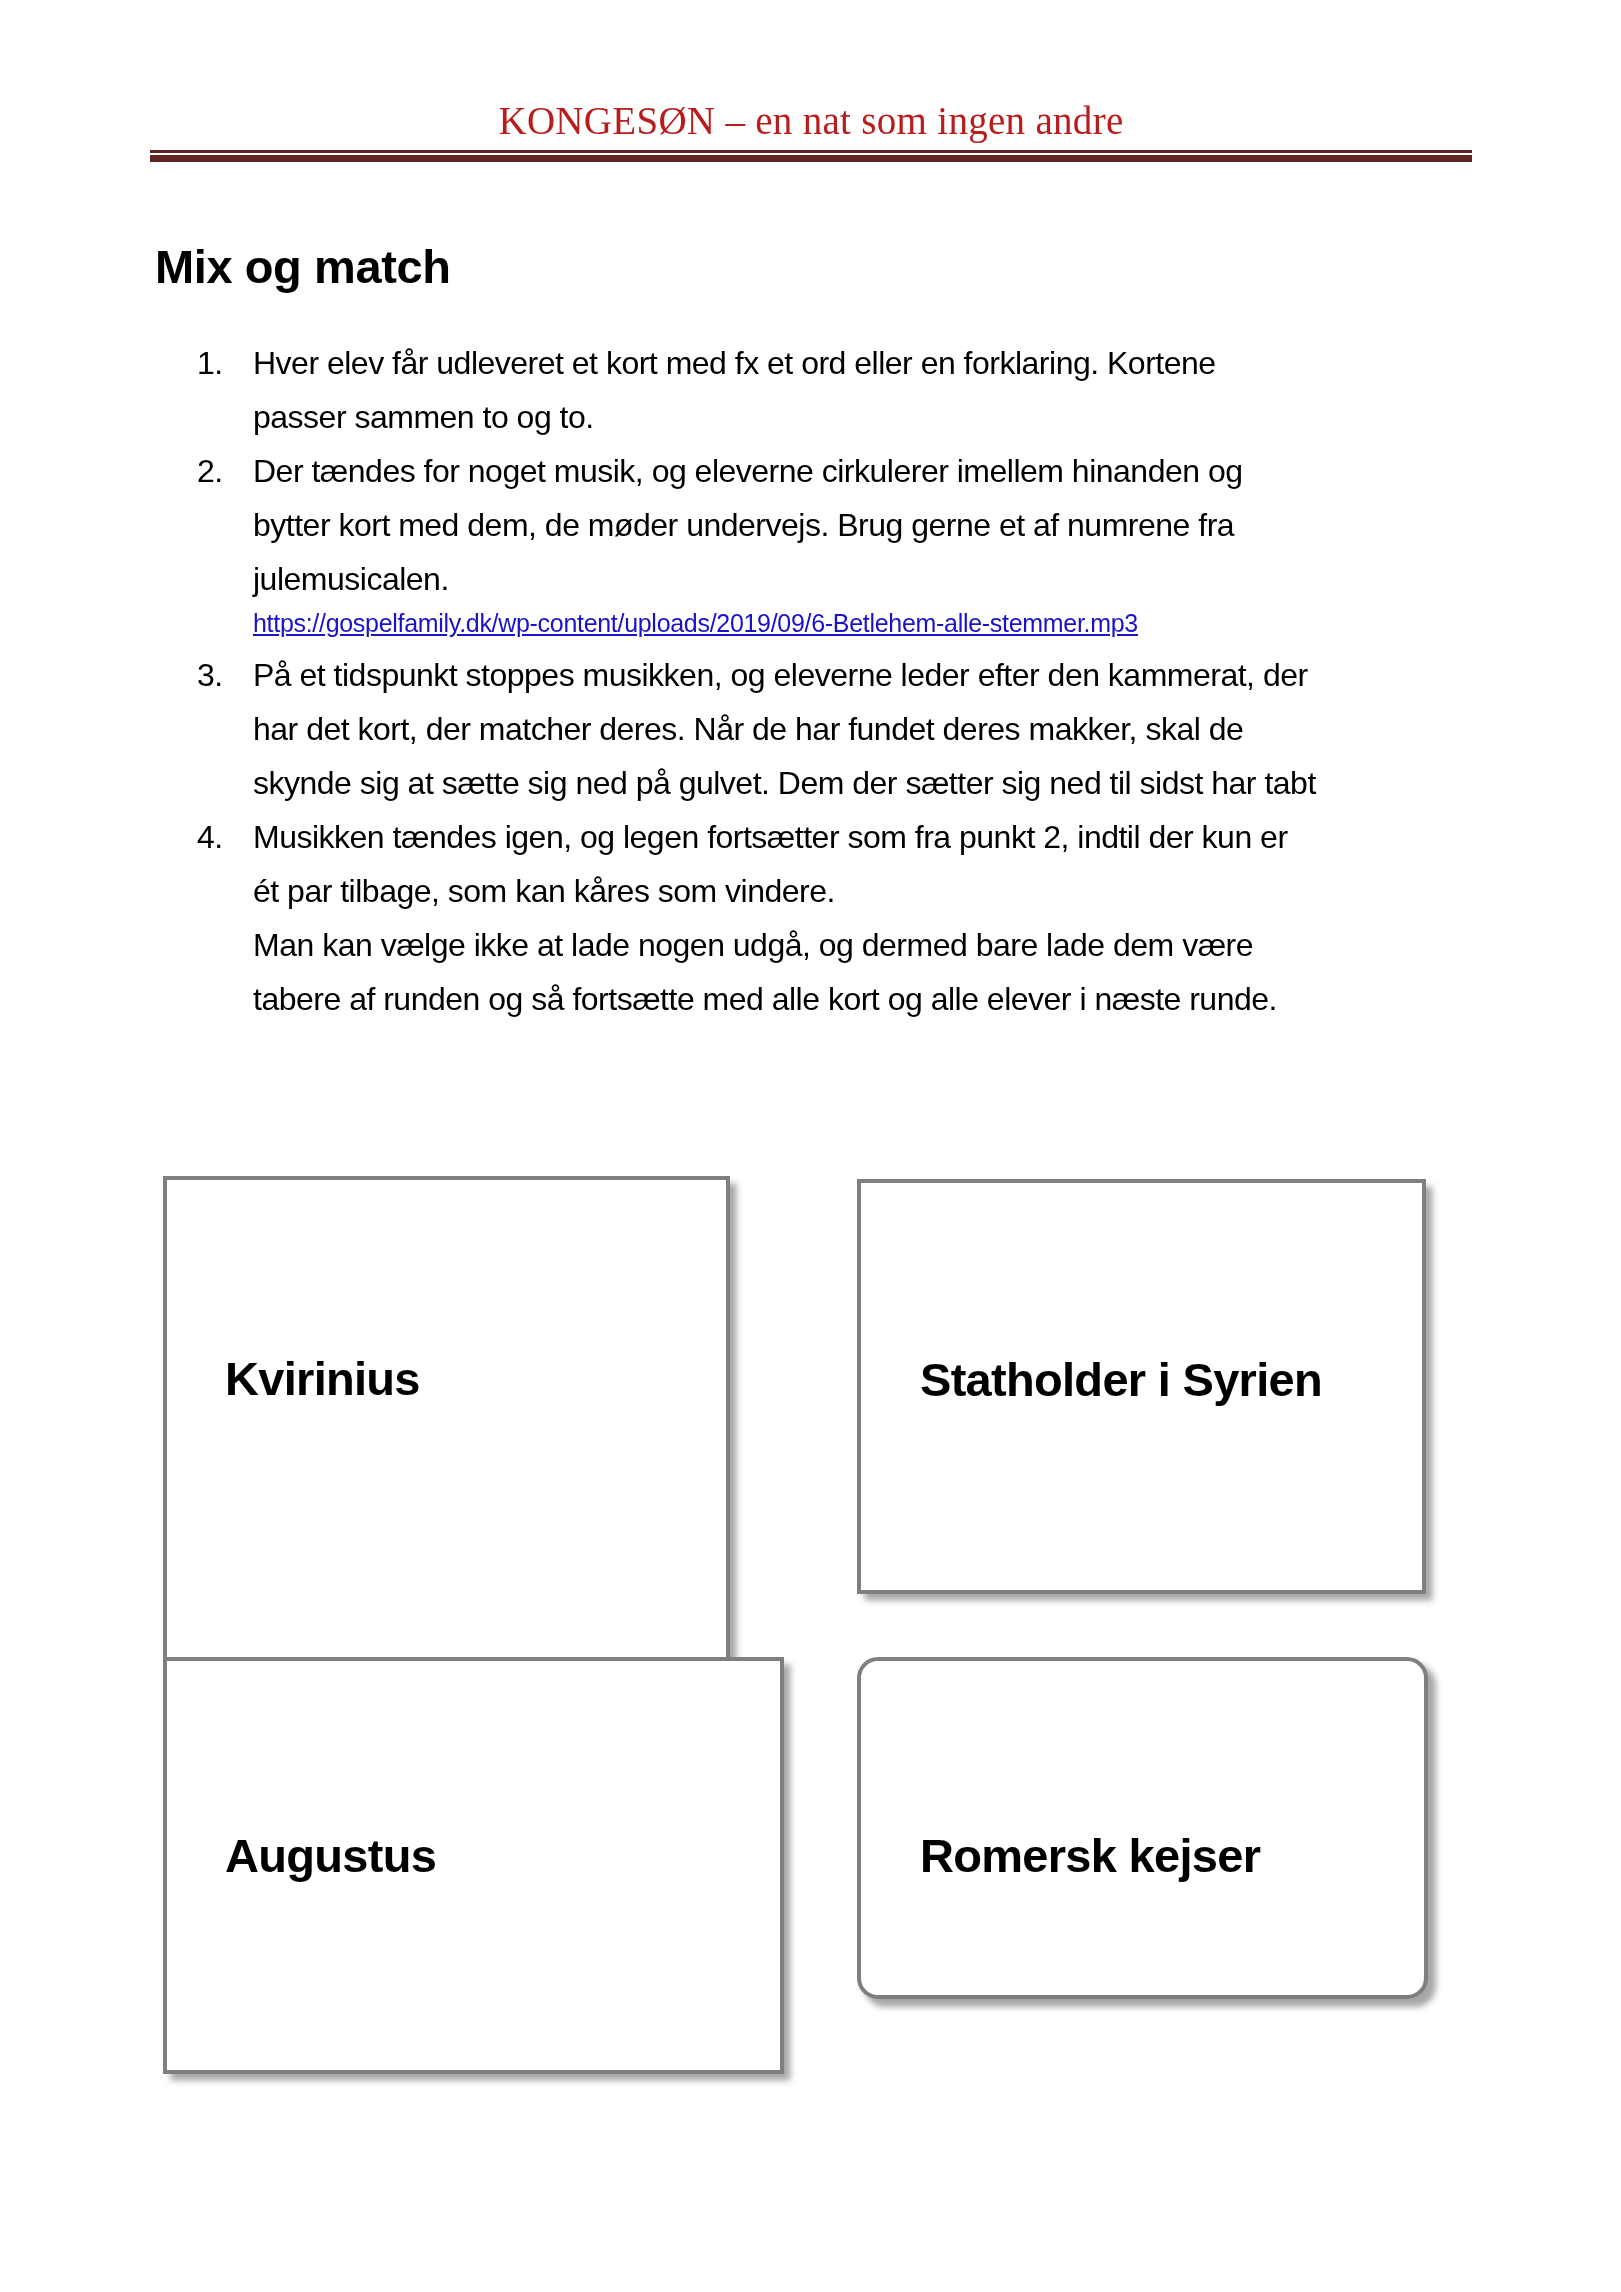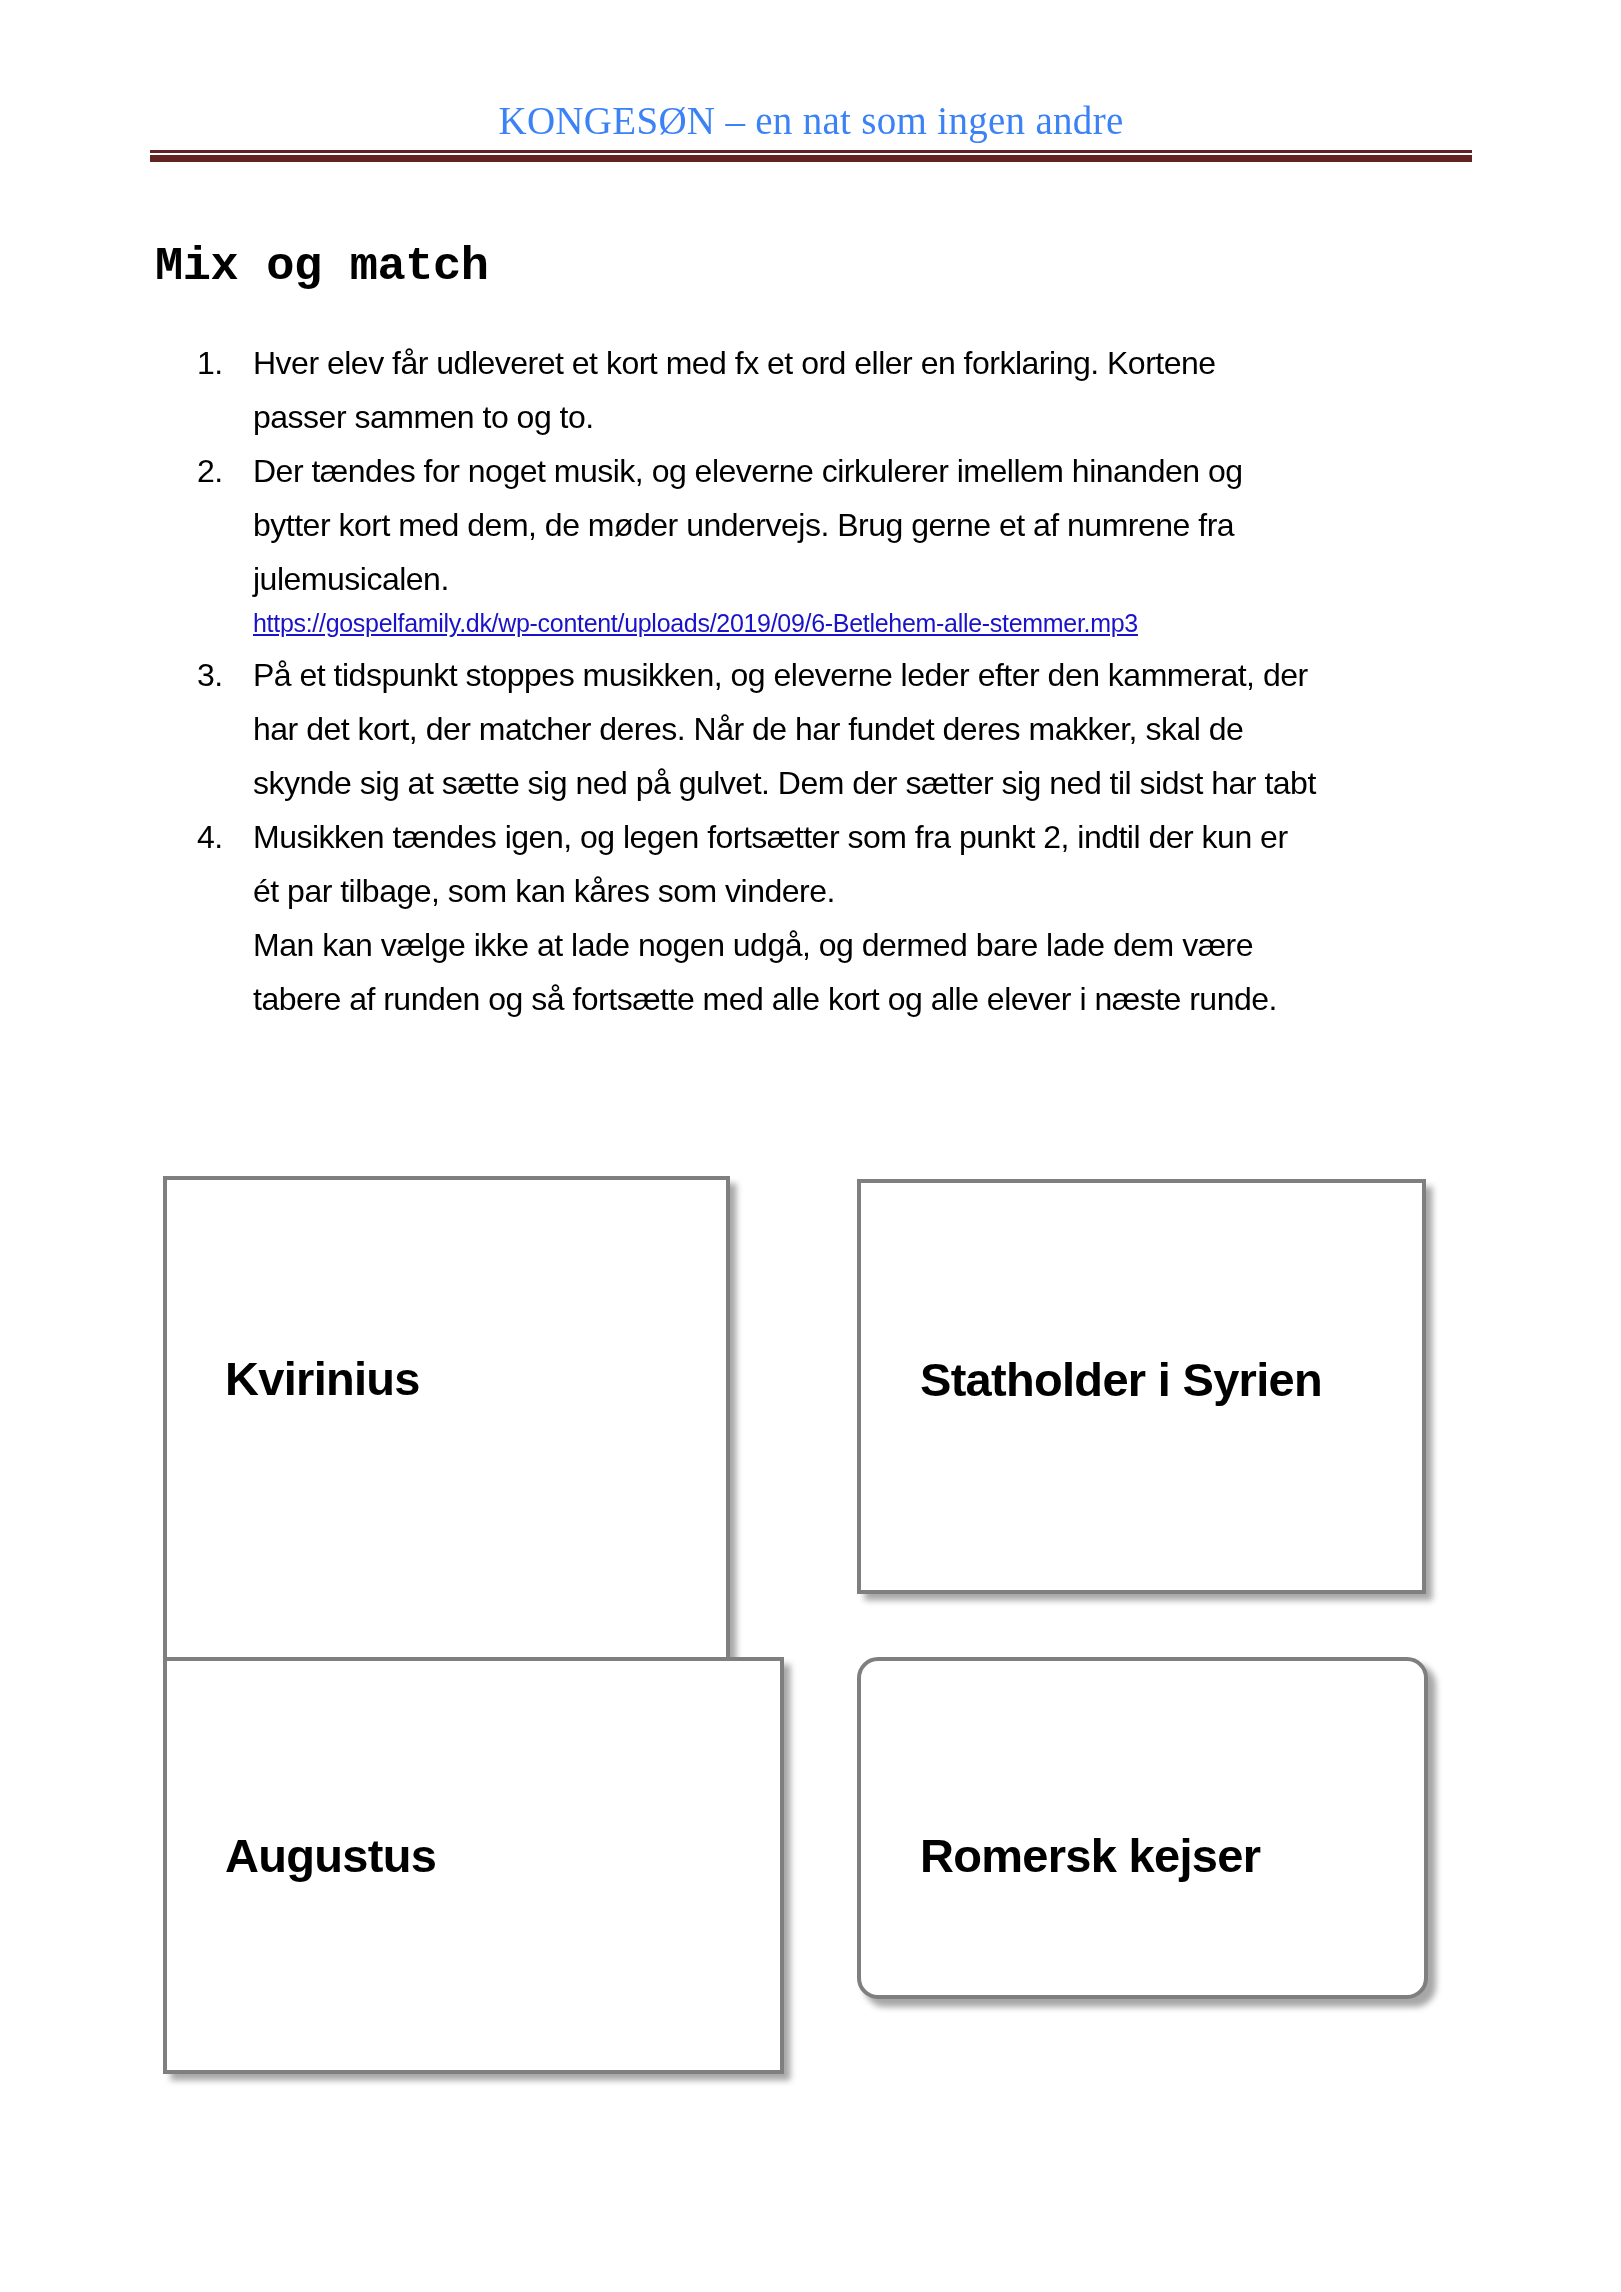--- a/index.html
+++ b/index.html
@@ -18,21 +18,21 @@
     .page-header {
       position: absolute;
       left: 150px;
       top: 97px;
       width: 1322px;
       text-align: center;
       font-family: "Liberation Serif", serif;
       font-size: 39px;
       line-height: 47px;
       letter-spacing: 0.3px;
-      color: #3b82f6;
+      color: #b91c1c;
     }
     .rule-thin {
       position: absolute;
       left: 150px;
       top: 150px;
       width: 1322px;
       height: 2.7px;
       background: #622423;
     }
     .rule-thick {
@@ -41,21 +41,21 @@
       top: 155px;
       width: 1322px;
       height: 7.2px;
       background: #622423;
     }
     .title {
       position: absolute;
       left: 155px;
       top: 235px;
       margin: 0;
-      font-family: Liberation Mono, monospace;
+      font-family: Liberation Sans, sans-serif;
       font-weight: bold;
       font-size: 47px;
       line-height: 63px;
       letter-spacing: -0.4px;
     }
     .steps {
       position: absolute;
       left: 197px;
       top: 336px;
       width: 1290px;

